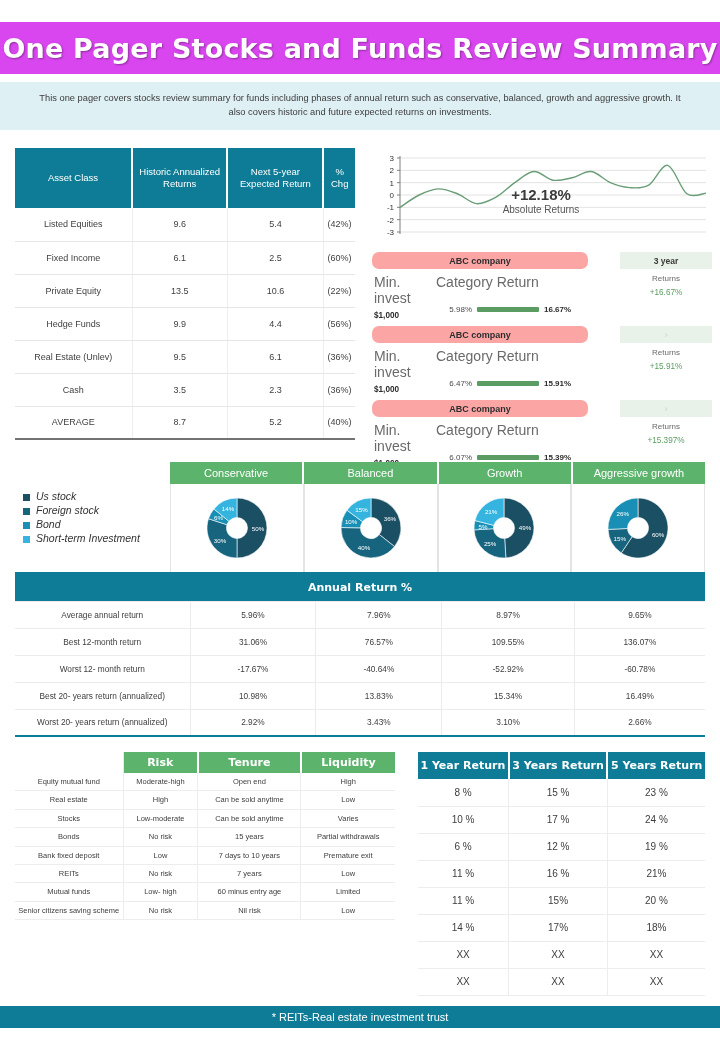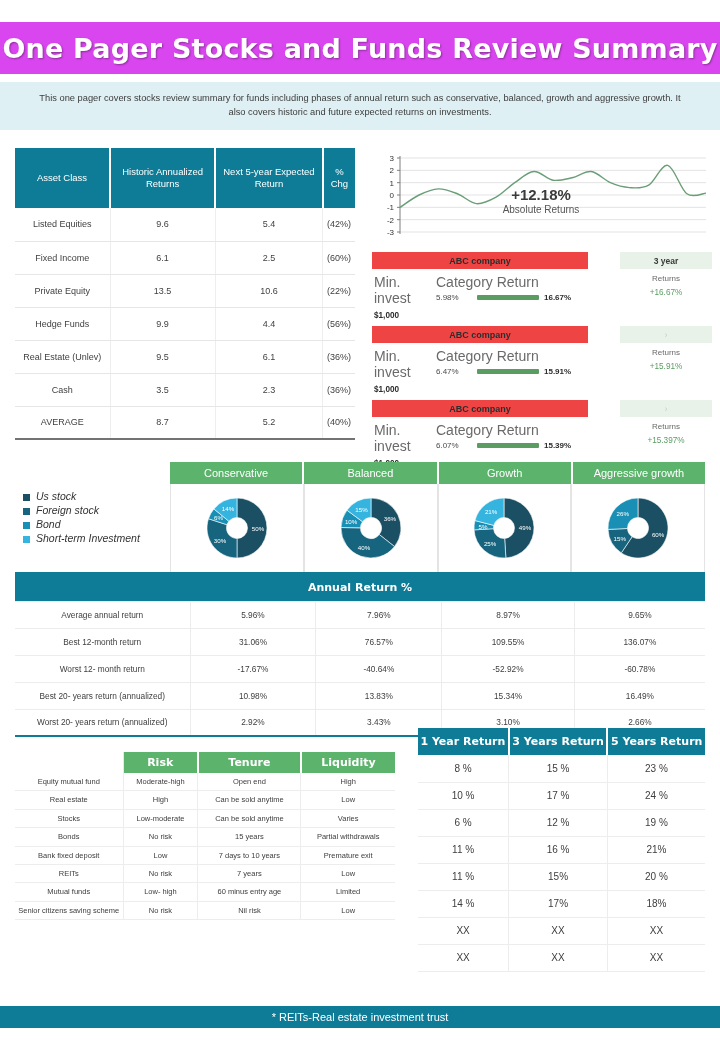--- a/index.html
+++ b/index.html
@@ -56,30 +56,30 @@
     position:absolute; left:0; top:36px; width:338px; text-align:center;
     pointer-events:none;
   }
   .chart-overlay .big { font-size:15px; font-weight:bold; color:#3b3b3b; }
   .chart-overlay .sub { font-size:10px; color:#555; margin-top:1px; }
 
   
   .cards { position:absolute; left:372px; top:252px; width:340px; }
   .card { position:relative; margin-bottom:4px; }
   .card-head {
-    width:216px; height:17px; background:#ef4444;
-    display:flex; align-items:center; justify-content:center;
+    width:216px; height:17px; background:#fca5a5;
+    display:flex; align-items:center; justify-content:center;border-radius:7px;
   }
   .card-head span { font-size:9px; font-weight:bold; color:#2d2d2d; }
   .card-body { display:flex; padding:5px 0 2px 2px; }
   .col-min { width:62px; }
   .col-cat { width:152px; }
   .lbl { font-size:14px; color:#6a6a6a; }
   .val { font-size:8.2px; color:#2c2c2c; font-weight:bold; margin-top:5px; }
-  .catrow { display:flex; align-items:center; margin-top:3px; }
+  .catrow { display:flex; align-items:center; margin-top:15px;text-align:right; }
   .catrow .pct { font-size:8px; color:#4a4a4a; width:36px; }
   .bar { width:62px; height:5px; background:#5a9c62; border-radius:1px; margin:0 5px; }
   .catrow .pct2 { font-size:8px; color:#2c2c2c; font-weight:bold; }
 
   .side-badge {
     position:absolute; right:0; top:0; width:92px; height:17px; background:#e8f2e8;
     display:flex; align-items:center; justify-content:center;
     font-size:8.5px; color:#3a3a3a; font-weight:bold;
   }
   .side-badge.arrow { color:#bcd6bc; font-size:9px; font-weight:normal; }
@@ -132,21 +132,21 @@
   .risk th:first-child { background:#fff; border-right:1px solid #e9e9e9; }
   .risk th:last-child { border-right:none; }
   .risk td {
     font-size:7.5px; color:#3d3d3d; text-align:center; padding:4px 2px;
     border-bottom:1px solid #ededed; border-right:1px solid #ededed; line-height:1.25;
   }
   .risk td:last-child { border-right:none; }
   .risk td:first-child { width:108px; }
 
   
-  .returns { position:absolute; left:418px; top:728px; width:287px; border-collapse:collapse; }
+  .returns { position:absolute; left:418px; top:752px; width:287px; border-collapse:collapse; }
   .returns th {
     background:#0e7c96; color:#fff; font-size:11px; font-weight:bold; padding:7px 0;
     border-right:2px solid #fff; line-height:1.2; font-family:"DejaVu Sans",sans-serif;
   }
   .returns th:last-child { border-right:none; }
   .returns td {
     font-size:10px; color:#3d3d3d; text-align:center; padding:7px 0;
     border-bottom:1px solid #ededed; border-right:1px solid #ededed; height:27px;
   }
   .returns td:last-child { border-right:none; }
@@ -166,21 +166,21 @@
   <div class="title-bar">
     <h1>One Pager Stocks and Funds Review Summary</h1>
   </div>
   <div class="subtitle-bar">
     <p>This one  pager covers stocks review summary for funds including phases of annual return such as conservative, balanced, growth and aggressive growth. It also covers historic and future expected returns on investments.</p>
   </div>
 
   <table class="asset-table">
     <thead>
         <tr id="asset-head">
-          <th style="width: 95px;">Asset Class</th>
+          <th style="width: 117px;">Asset Class</th>
           <th>Historic Annualized Returns</th>
           <th>Next 5-year Expected Return</th>
           <th>% Chg</th>
         </tr>
       </thead>
     <tbody id="asset-body">
         <tr>
           <td>Listed Equities</td>
           <td>9.6</td>
           <td>5.4</td>

